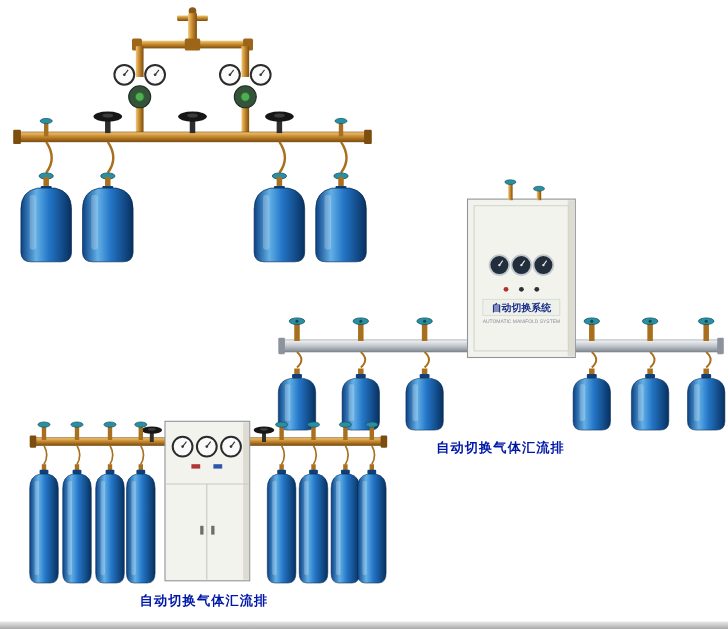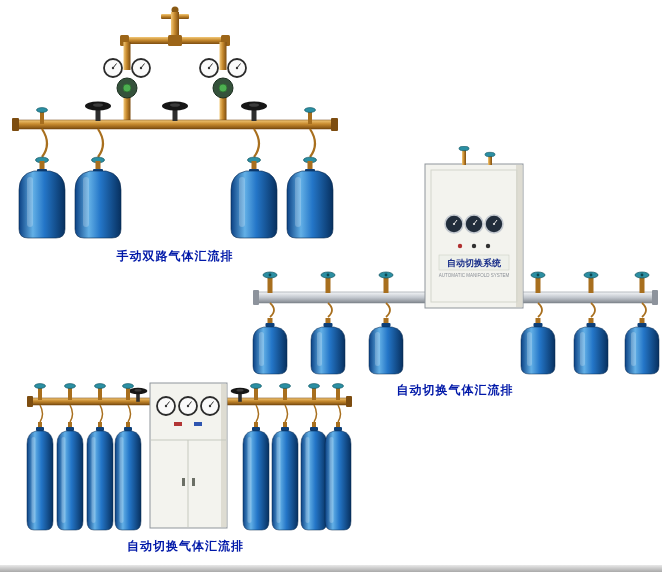--- a/index.html
+++ b/index.html
@@ -13,21 +13,21 @@
   figure { position:absolute; }
   figcaption {
     text-align:center;
     font-weight:bold;
     font-size:12px;
     letter-spacing:1px;
     color:var(--caption-blue, #0018a8);
     margin-top:2px;
   }
   .f1 { left:10px;  top:6px;   width:330px; }
-  .f2 { left:250px; top:146px; width:410px; }
+  .f2 { left:250px; top:163px; width:410px; }
   .f3 { left:18px;  top:378px; width:335px; }
   svg { display:block; }
   .teal { fill:var(--teal-handle,#2b8fa3); stroke:#0f525e; }
   .st-a { stop-color:var(--cylinder-dark,#0b4184); }
   .st-b { stop-color:var(--cylinder-light,#63b0e6); }
   .st-c { stop-color:#2476c8; }
   .st-d { stop-color:#07305f; }
   .bottom-strip {
     position:absolute; left:0; bottom:0; width:662px; height:7px;
     background:linear-gradient(180deg,#e9e9e9,#a9a9a9);
@@ -147,21 +147,20 @@
         <path d="M88 123 Q98 138 88 151"></path>
         <path d="M244 123 Q254 138 244 151"></path>
         <path d="M300 123 Q310 138 300 151"></path>
       </g>
 
       <use href="#cylL" x="32" y="154"></use>
       <use href="#cylL" x="88" y="154"></use>
       <use href="#cylL" x="244" y="154"></use>
       <use href="#cylL" x="300" y="154"></use>
     </svg>
-    <figcaption>手动双路气体汇流排</figcaption>
   </figure>
 
   <figure class="f2">
     <svg width="410" height="234" viewBox="0 0 410 234">
       <g>
         <rect x="6" y="146" width="399" height="11" rx="2" fill="url(#silvG)" stroke="#767c84" stroke-width="0.5"></rect>
         <rect x="3" y="144" width="6" height="15" rx="1" fill="#8d939c"></rect>
         <rect x="402" y="144" width="6" height="15" rx="1" fill="#8d939c"></rect>
       </g>
 

